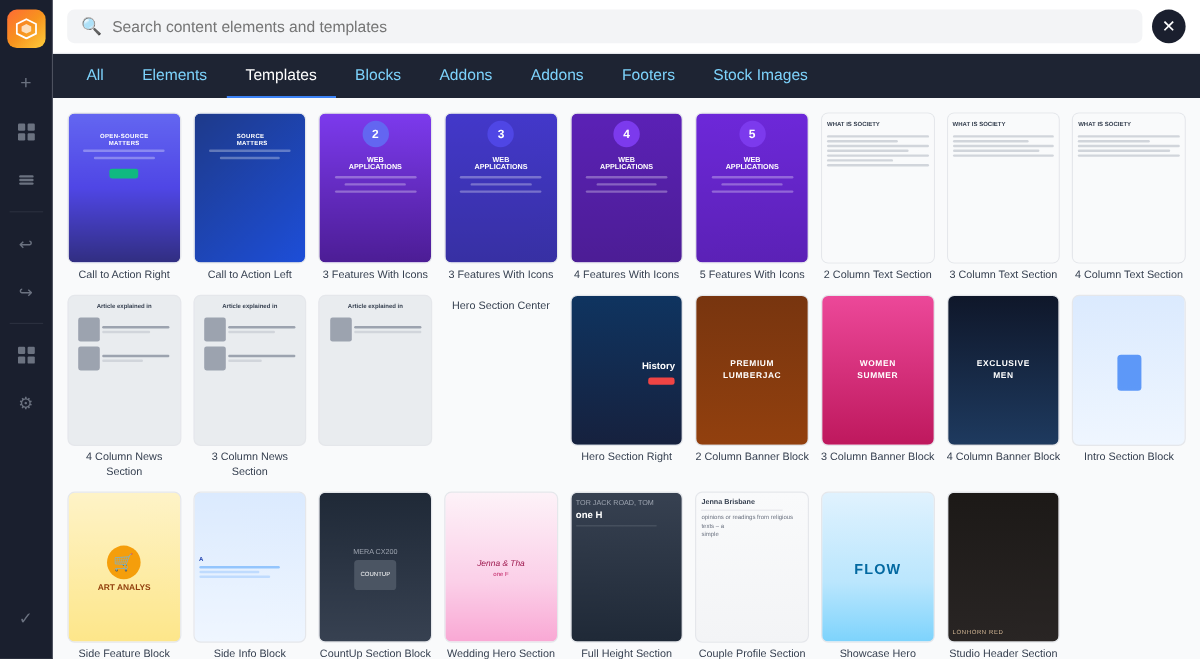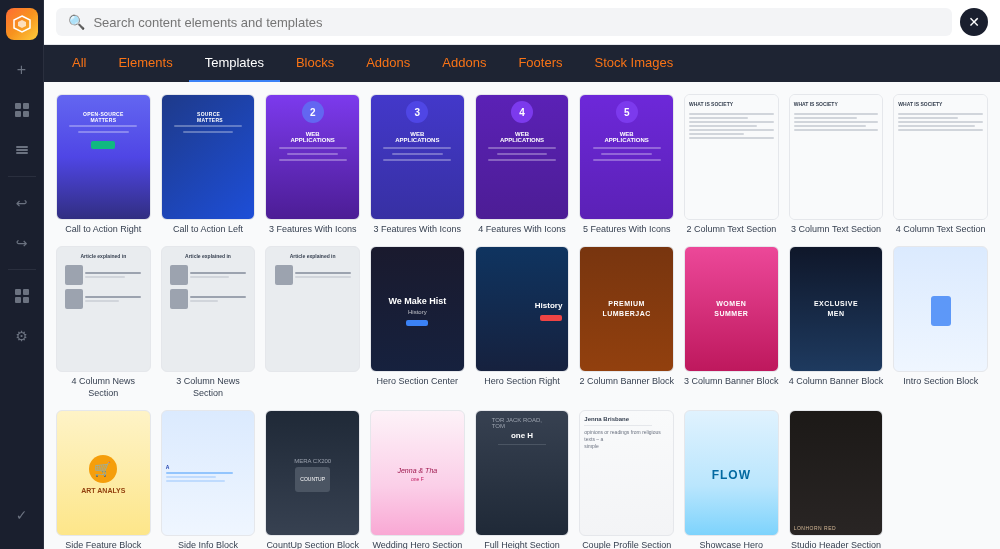--- a/index.html
+++ b/index.html
@@ -98,21 +98,21 @@
 
     
     .nav-tabs {
       display: flex;
       background: #1e2433;
       padding: 0 12px;
     }
     .nav-tab {
       padding: 10px 16px;
       font-size: 13px;
-      color: #f97316;
+      color: #7dd3fc;
       cursor: pointer;
       border-bottom: 2px solid transparent;
       white-space: nowrap;
     }
     .nav-tab.active {
       color: #fff;
       border-bottom: 2px solid #3b82f6;
     }
 
     
@@ -522,27 +522,20 @@
               <div class="thumb-news-lines">
                 <div class="thumb-news-line" style="background:#9ca3af;"></div>
                 <div class="thumb-news-line" style="background:#d1d5db;"></div>
               </div>
             </div>
           </div>
         </div>
       </div>
 
       <div class="template-item">
-        <div class="template-thumb" style="background: linear-gradient(180deg, #1a1a2e 0%, #16213e 100%);">
-          <div class="thumb-inner" style="justify-content:center; align-items:center;">
-            <div style="font-size:9px; font-weight:bold; color:#fff; text-align:center;">We Make Hist</div>
-            <div style="font-size:6px; color:rgba(255,255,255,0.7); margin-top:3px;">History</div>
-            <div style="width:22px; height:6px; background:#3b82f6; border-radius:2px; margin-top:5px;"></div>
-          </div>
-        </div>
         <div class="template-label">Hero Section Center</div>
       </div>
 
 
       <div class="template-item">
         <div class="template-thumb" style="background: linear-gradient(180deg, #0f3460 0%, #16213e 100%);">
           <div class="thumb-inner" style="justify-content:center; align-items:flex-end; padding-right:6px;">
             <div style="font-size:8px; font-weight:bold; color:#fff;">History</div>
             <div style="width:22px; height:6px; background:#ef4444; border-radius:2px; margin-top:5px;"></div>
           </div>
@@ -623,21 +616,21 @@
           <div class="thumb-inner" style="justify-content:center; align-items:center;">
             <div style="font-size:7px; color:#9d174d; font-style:italic; text-align:center;">Jenna &amp; Tha</div>
             <div style="font-size:5px; color:#be185d; text-align:center; margin-top:2px;">one F</div>
           </div>
         </div>
         <div class="template-label">Wedding Hero Section</div>
       </div>
 
       <div class="template-item">
         <div class="template-thumb" style="background: linear-gradient(180deg, #374151 0%, #1f2937 100%);">
-          <div class="thumb-inner" style="justify-content:flex-start; align-items:center; padding:6px 16px;">
+          <div class="thumb-inner" style="justify-content:flex-start; align-items:flex-start; padding:6px 4px;">
             <div style="font-size:6px; color:#9ca3af;">TOR JACK ROAD, TOM</div>
             <div style="font-size:8px; font-weight:bold; color:#fff; margin-top:2px;">one H</div>
             <div style="width:80%; height:1px; background:#4b5563; margin-top:4px;"></div>
           </div>
         </div>
         <div class="template-label">Full Height Section</div>
       </div>
 
       <div class="template-item">
         <div class="template-thumb" style="background: linear-gradient(180deg, #f9fafb 0%, #f3f4f6 100%);">

